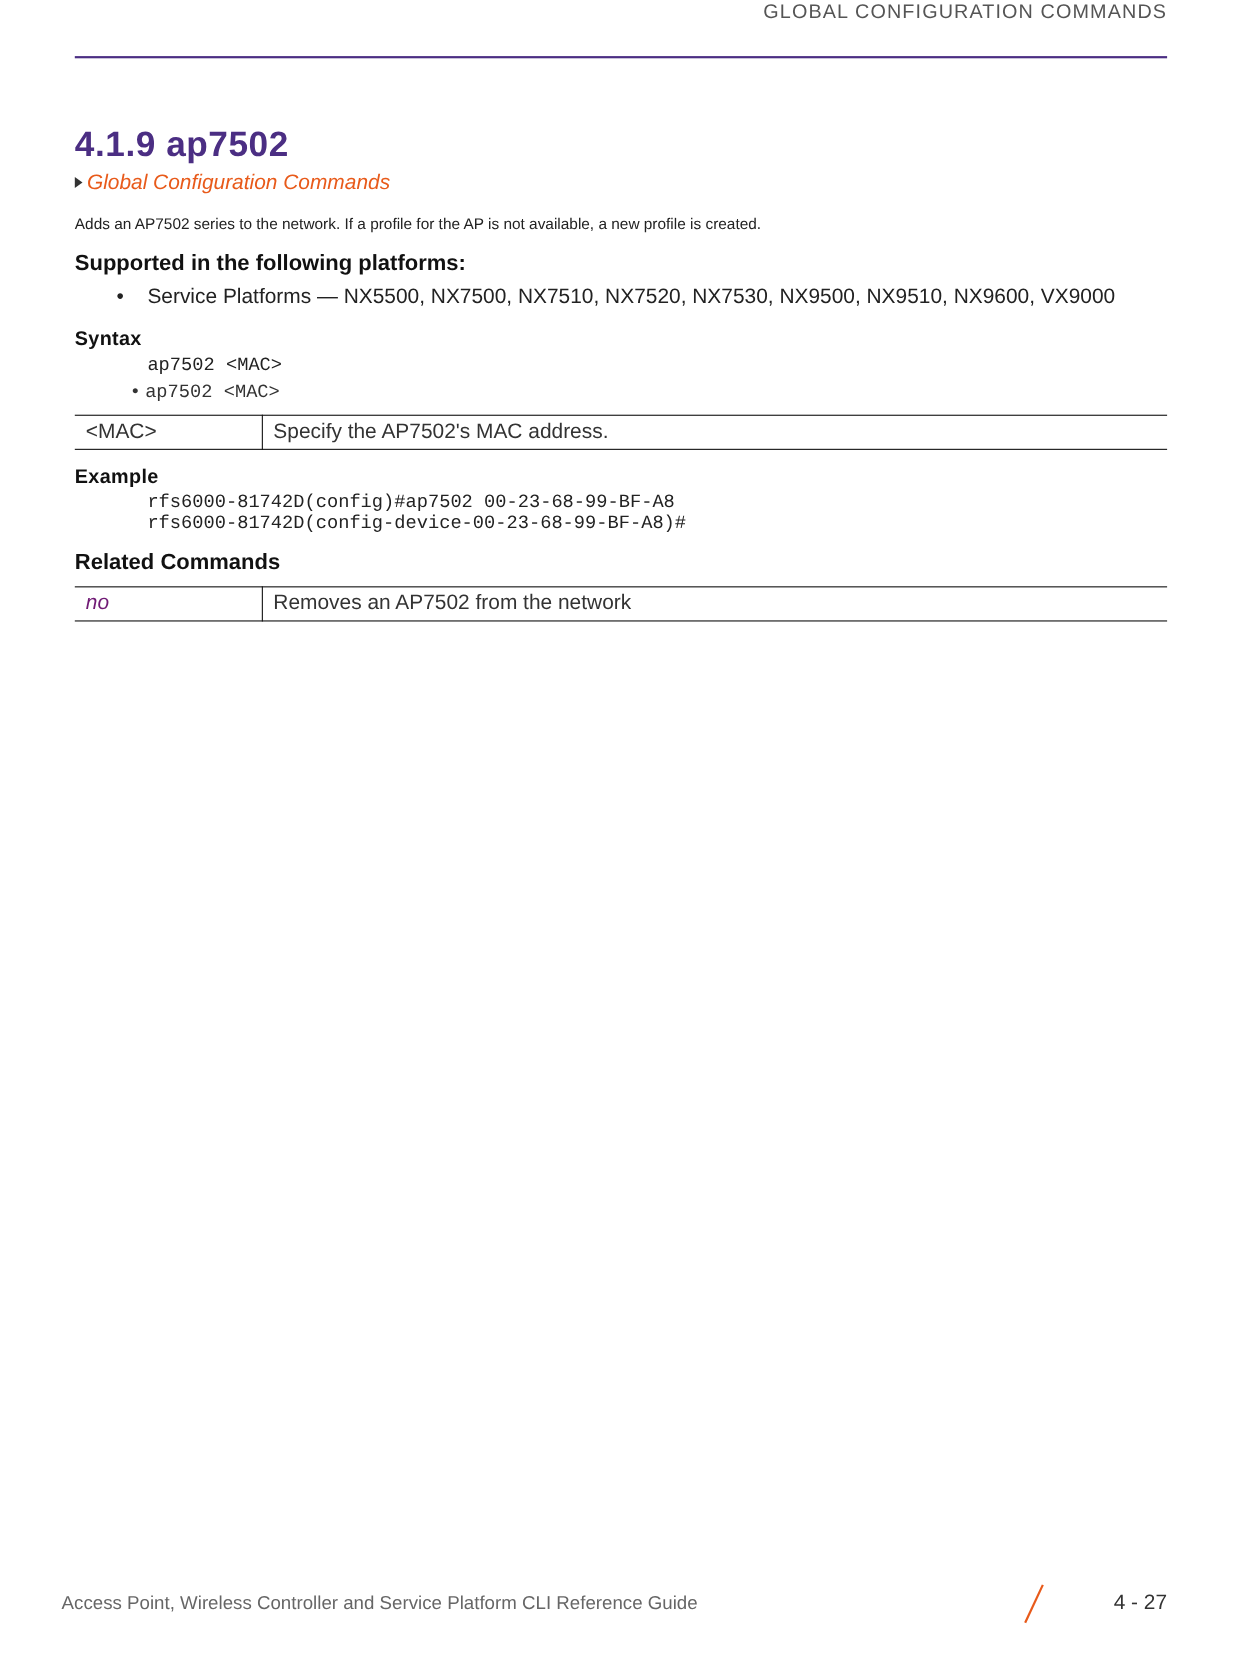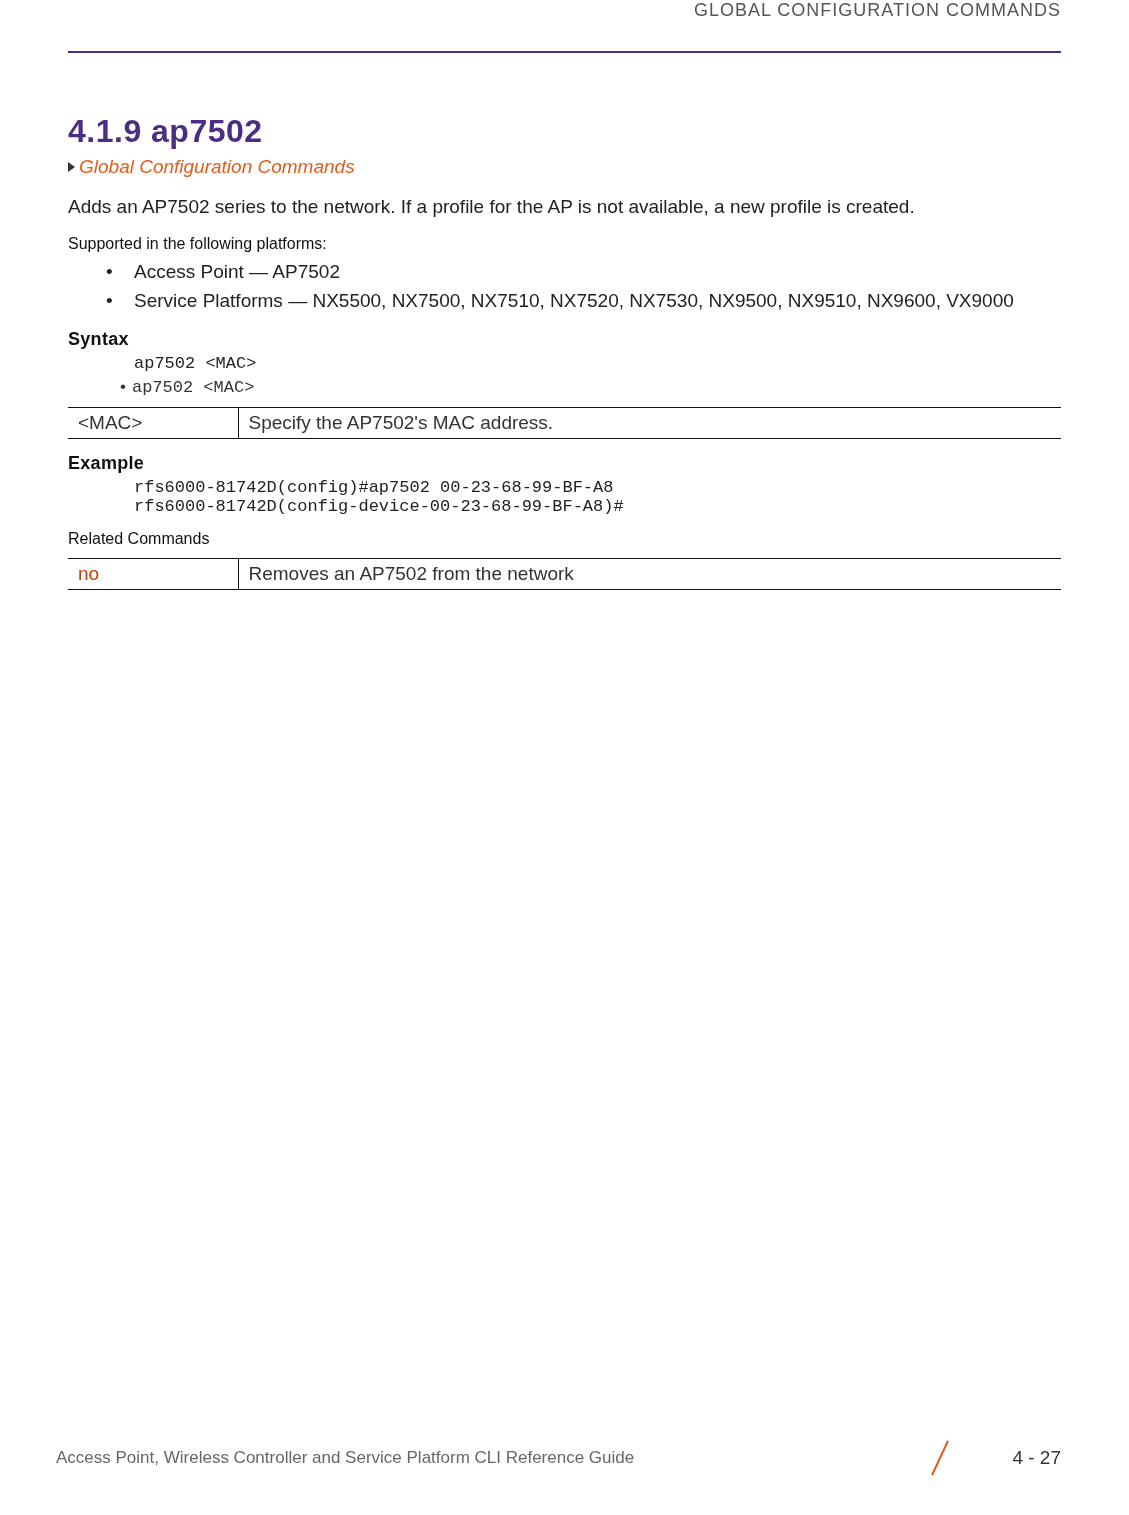--- a/index.html
+++ b/index.html
@@ -42,28 +42,28 @@
   .breadcrumb .arrow {
     display: inline-block;
     width: 0; height: 0;
     border-top: 5px solid transparent;
     border-bottom: 5px solid transparent;
     border-left: 7px solid #333;
     margin-right: 4px;
     vertical-align: 1px;
   }
   .intro {
-    font-size: 19px;
+    font-size: 14px;
     color: #222;
     margin-top: 16px;
     line-height: 1.4;
   }
   .subhead {
-    font-weight: 400;
-    font-size: 16px;
+    font-weight: 700;
+    font-size: 20px;
     color: #111;
     margin-top: 14px;
   }
   .subhead-lg {
     font-weight: 700;
     font-size: 18px;
     color: #111;
     margin-top: 14px;
     letter-spacing: 0.3px;
   }
@@ -113,21 +113,21 @@
     border-bottom: 1.5px solid #111;
     padding: 4px 10px;
     font-size: 19px;
     vertical-align: top;
   }
   table.param-table td:first-child,
   table.rel-table td:first-child {
     width: 170px;
     border-right: 1.5px solid #111;
   }
-  .rel-table .cmd { color:#c2410c; }
+  .rel-table .cmd { color:#701a75; font-style: italic; }
   .footer {
     position: absolute;
     bottom: 40px;
     left: 56px;
     right: 68px;
     display: flex;
     align-items: center;
     justify-content: space-between;
     font-size: 17px;
     color: #666;
@@ -162,21 +162,20 @@
 
   <h2 class="section-number">4.1.9 ap7502</h2>
   <div class="breadcrumb">
     <span class="arrow"></span><span>Global Configuration Commands</span>
   </div>
 
   <p class="intro">Adds an AP7502 series to the network. If a profile for the AP is not available, a new profile is created.</p>
 
   <div class="subhead">Supported in the following platforms:</div>
   <ul class="platforms">
-    <li>Access Point — AP7502</li>
     <li>Service Platforms — NX5500, NX7500, NX7510, NX7520, NX7530, NX9500, NX9510, NX9600, VX9000</li>
   </ul>
 
   <div class="subhead-lg">Syntax</div>
   <div class="codeblock">ap7502 &lt;MAC&gt;</div>
 
   <div class="param-line"><span class="bullet">•</span><span>ap7502 &lt;MAC&gt;</span></div>
   <table class="param-table">
     <tbody>
         <tr>

